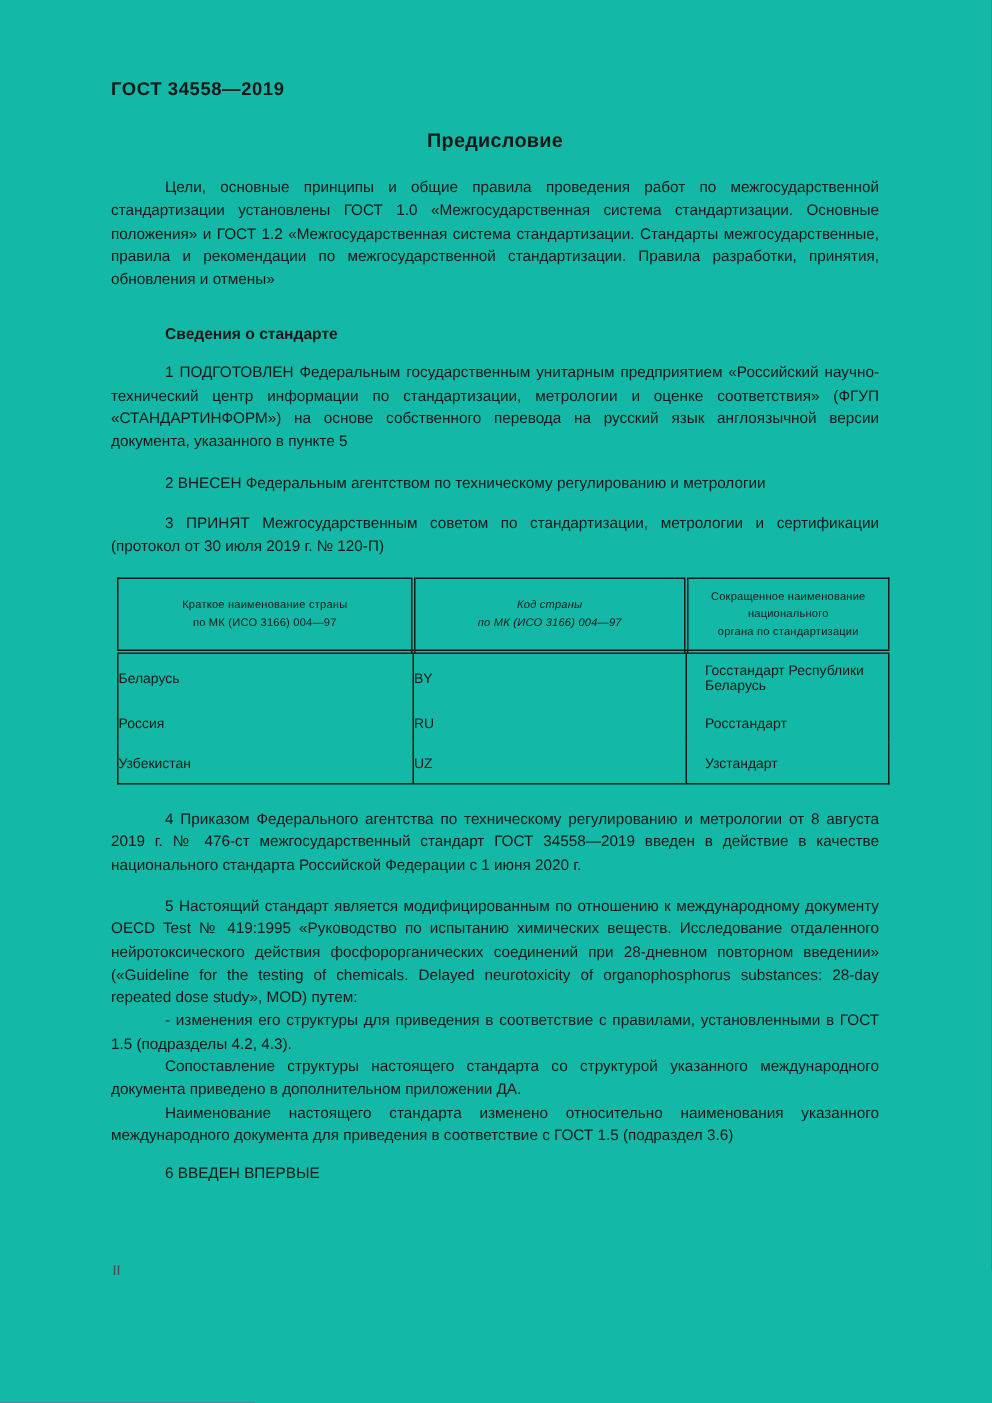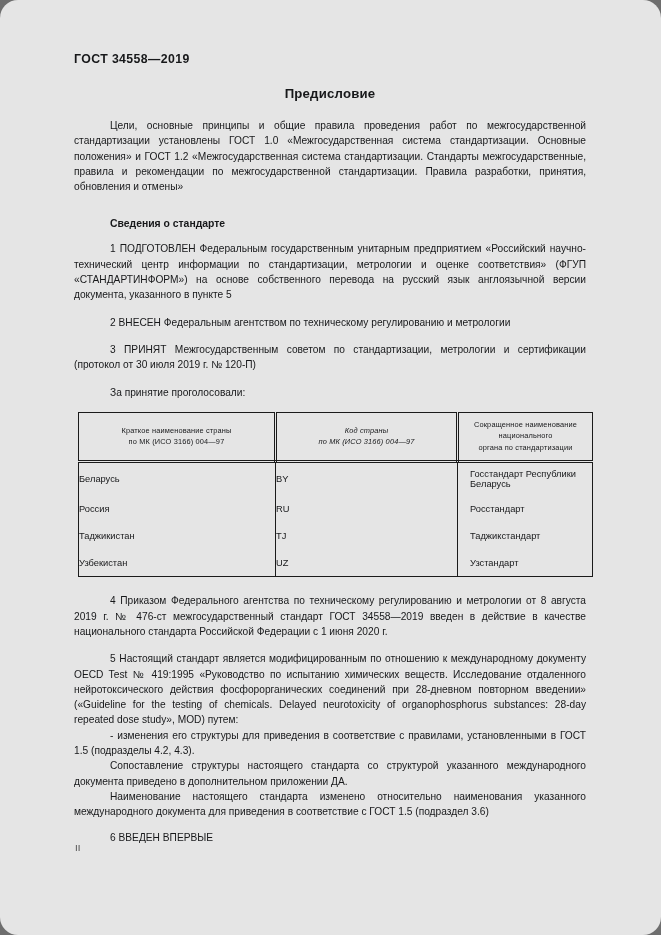--- a/index.html
+++ b/index.html
@@ -5,27 +5,26 @@
 <style>
   html, body {
     margin: 0;
     padding: 0;
     background: #6e6e6e;
   }
   .page {
     position: relative;
     width: 661px;
     height: 935px;
-    background: #e5e5e5;
+    background: #14b8a6;
     margin: 0 auto;
     overflow: hidden;
     font-family: "Liberation Sans", sans-serif;
     color: #17181a;
     box-sizing: border-box;
-    border-radius: 18px;
   }
   .doc-header {
     position: absolute;
     top: 52px;
     left: 74px;
     font-size: 12.3px;
     font-weight: bold;
     letter-spacing: 0.4px;
   }
   .content {
@@ -127,21 +126,20 @@
     <div class="spacer-sm"></div>
 
     <p class="sub-head">Сведения о стандарте</p>
 
     <p class="body-par">1 ПОДГОТОВЛЕН Федеральным государственным унитарным предприятием «Российский научно-технический центр информации по стандартизации, метрологии и оценке соответствия» (ФГУП «СТАНДАРТИНФОРМ») на основе собственного перевода на русский язык англоязычной версии документа, указанного в пункте 5</p>
 
     <p class="body-par">2 ВНЕСЕН Федеральным агентством по техническому регулированию и метрологии</p>
 
     <p class="body-par">3 ПРИНЯТ Межгосударственным советом по стандартизации, метрологии и сертификации (протокол от 30 июля 2019 г. № 120-П)</p>
 
-    <p class="body-par">За принятие проголосовали:</p>
 
     <div class="vote-table-wrap">
       <table class="vote-table">
         <thead>
           <tr>
             <th class="c1">
               <span>Краткое наименование страны</span><br>
               <span>по МК (ИСО 3166) 004—97</span>
             </th>
             <th class="c2">
@@ -157,25 +155,20 @@
         <tbody>
           <tr>
             <td class="c1">Беларусь</td>
             <td class="c2">BY</td>
             <td class="c3">Госстандарт Республики Беларусь</td>
           </tr>
           <tr>
             <td class="c1">Россия</td>
             <td class="c2">RU</td>
             <td class="c3">Росстандарт</td>
-          </tr>
-          <tr>
-            <td class="c1">Таджикистан</td>
-            <td class="c2">TJ</td>
-            <td class="c3">Таджикстандарт</td>
           </tr>
           <tr>
             <td class="c1">Узбекистан</td>
             <td class="c2">UZ</td>
             <td class="c3">Узстандарт</td>
           </tr>
         </tbody>
       </table>
     </div>
 

